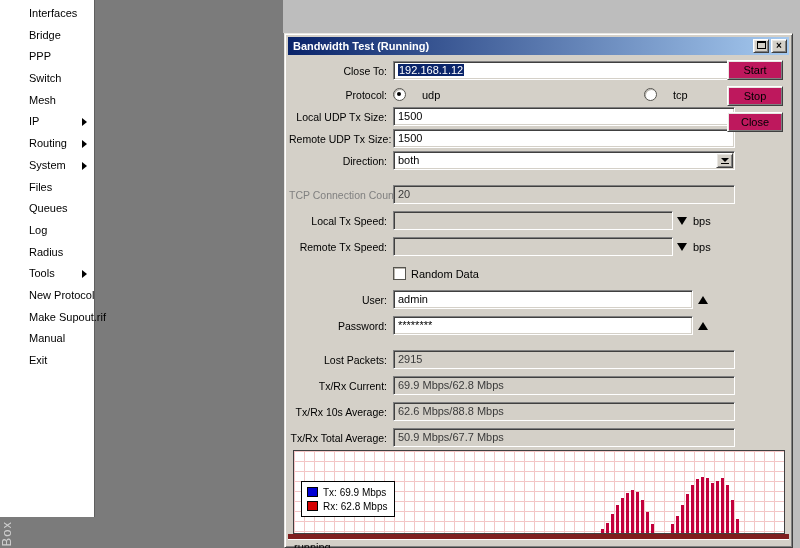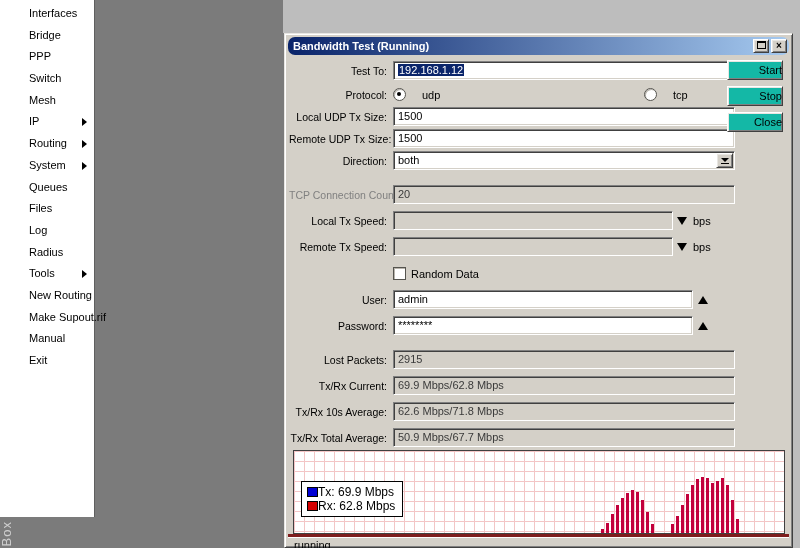--- a/index.html
+++ b/index.html
@@ -16,21 +16,21 @@
   .submenu-arrow{position:absolute;right:7px;top:7px;width:0;height:0;
                  border-left:5px solid #000;border-top:4px solid transparent;border-bottom:4px solid transparent;}
   .watermark{position:absolute;left:-1px;bottom:2px;color:#cfcfcf;font-size:13px;
              writing-mode:vertical-rl;transform:rotate(180deg);letter-spacing:1px;}
   
   .dialog{position:absolute;left:284px;top:33px;width:509px;height:515px;background:#d4d0c8;
           border:1px solid;border-color:#e8e6e2 #404040 #404040 #e8e6e2;
           box-shadow:inset 1px 1px 0 #fff, inset -1px -1px 0 #808080;box-sizing:border-box;}
   .titlebar{position:absolute;left:3px;top:3px;right:3px;height:18px;
             background:linear-gradient(to right,#0a246a,#a6caf0);
-            color:#fff;font-size:11px;font-weight:bold;line-height:18px;padding-left:5px;box-sizing:border-box;border-radius:7px;}
+            color:#fff;font-size:11px;font-weight:bold;line-height:18px;padding-left:5px;box-sizing:border-box;}
   .titlebar-buttons{position:absolute;right:2px;top:2px;display:flex;gap:2px;}
   .tb-btn{width:16px;height:14px;background:#d4d0c8;border:1px solid;border-color:#fff #404040 #404040 #fff;
           box-shadow:inset 1px 1px 0 #e8e6e2, inset -1px -1px 0 #808080;
           font-size:10px;font-weight:bold;color:#000;text-align:center;line-height:12px;padding:0;cursor:default;}
   .rollup-glyph{display:inline-block;width:7px;height:5px;border:1px solid #000;border-top-width:2px;margin-top:1px;}
   
   .row{position:absolute;left:4px;height:19px;display:flex;align-items:center;}
   .lbl{width:104px;flex:none;text-align:right;padding-right:6px;font-size:10.5px;color:#000;
        white-space:nowrap;box-sizing:border-box;}
   .lbl.disabled{color:#808080;}
@@ -55,79 +55,79 @@
   .radio-wrap{display:flex;align-items:center;position:absolute;top:3px;}
   .radio{width:11px;height:11px;border-radius:50%;background:#fff;border:1px solid #55544f;
          box-shadow:inset 1px 1px 0 #b8b4ac;position:relative;flex:none;}
   .radio.checked::after{content:'';position:absolute;left:2.5px;top:2.5px;width:4px;height:4px;border-radius:50%;background:#000;}
   .radio-label{font-size:11px;margin-left:16px;}
   .checkbox{width:11px;height:11px;background:#fff;border:1px solid #55544f;
             box-shadow:inset 1px 1px 0 #b8b4ac;flex:none;}
   .cb-label{font-size:11px;margin-left:5px;}
   
   .buttons-col{position:absolute;top:26px;right:9px;display:flex;flex-direction:column;gap:6px;}
-  .btn{width:56px;height:20px;background:#14b8a6;border:1px solid;border-color:#fff #404040 #404040 #fff;
+  .btn{width:56px;height:20px;background:#be185d;border:1px solid;border-color:#fff #404040 #404040 #fff;
        box-shadow:inset 1px 1px 0 #e8e6e2, inset -1px -1px 0 #808080;
-       font-size:11px;color:#000;text-align:right;line-height:18px;cursor:default;
+       font-size:11px;color:#000;text-align:center;line-height:18px;cursor:default;
        font-family:"Liberation Sans",sans-serif;padding:0;}
   
   .chart{position:absolute;left:8px;top:416px;width:492px;height:84px;background:#fff;
          border:1px solid #404040;box-sizing:border-box;
          background-image:linear-gradient(to right,#f3c6c6 1px,transparent 1px),
                           linear-gradient(to bottom,#f3c6c6 1px,transparent 1px);
          background-size:10px 10px;overflow:hidden;}
   .bars{position:absolute;right:45px;bottom:0;display:flex;align-items:flex-end;gap:2px;}
   .bar{width:3px;background:#c2003c;}
   .legend{position:absolute;left:7px;top:30px;background:#fff;border:1px solid #000;padding:3px 7px 3px 5px;}
-  .legend-row{display:flex;align-items:center;font-size:12px;height:14px;color:#000;white-space:nowrap;}
+  .legend-row{display:flex;align-items:center;gap:5px;font-size:10px;height:14px;color:#000;white-space:nowrap;}
   .swatch{width:11px;height:10px;border:1px solid #000;box-sizing:border-box;flex:none;}
   
   .dialog-status{position:absolute;left:3px;right:3px;top:500px;height:15px;
-                 border-top:3px solid #7f1d1d;box-shadow:inset 0 1px 0 #fff;
+                 border-top:5px solid #7f1d1d;box-shadow:inset 0 1px 0 #fff;
                  font-size:11px;color:#000;padding:2px 0 0 6px;box-sizing:border-box;}
 </style>
 </head>
 <body>
 
 <div class="bg-top"></div>
 <div class="bg-right"></div>
 
 <div class="sidebar">
     <div class="menu-item"><span>Interfaces</span></div>
     <div class="menu-item"><span>Bridge</span></div>
     <div class="menu-item"><span>PPP</span></div>
     <div class="menu-item"><span>Switch</span></div>
     <div class="menu-item"><span>Mesh</span></div>
     <div class="menu-item"><span>IP</span><span class="submenu-arrow"></span></div>
     <div class="menu-item"><span>Routing</span><span class="submenu-arrow"></span></div>
     <div class="menu-item"><span>System</span><span class="submenu-arrow"></span></div>
+    <div class="menu-item"><span>Files</span></div>
     <div class="menu-item"><span>Queues</span></div>
-    <div class="menu-item"><span>Files</span></div>
     <div class="menu-item"><span>Log</span></div>
     <div class="menu-item"><span>Radius</span></div>
     <div class="menu-item"><span>Tools</span><span class="submenu-arrow"></span></div>
-    <div class="menu-item"><span>New Routing</span></div>
+    <div class="menu-item"><span>New Protocol</span></div>
     <div class="menu-item"><span>Make Supout.rif</span></div>
     <div class="menu-item"><span>Manual</span></div>
     <div class="menu-item"><span>Exit</span></div>
   </div>
 <div class="watermark">Box</div>
 
 <div class="dialog">
 
   <div class="titlebar">
     <span>Bandwidth Test (Running)</span>
     <span class="titlebar-buttons">
       <button class="tb-btn"><span class="rollup-glyph"></span></button>
       <button class="tb-btn"><span>×</span></button>
     </span>
   </div>
 
   <div class="row" style="top:27px">
-    <span class="lbl">Test To:</span>
+    <span class="lbl">Close To:</span>
     <div class="field w310">
       <span class="sel">192.168.1.12</span>
     </div>
   </div>
 
   <div class="row" style="top:51px">
     <span class="lbl">Protocol:</span>
     <div style="position:relative;width:310px;height:19px;">
       <span class="radio-wrap" style="left:0">
         <span class="radio checked"></span>
@@ -224,21 +224,21 @@
   <div class="row" style="top:342px">
     <span class="lbl">Tx/Rx Current:</span>
     <div class="field gray w310">
       <span>69.9 Mbps/62.8 Mbps</span>
     </div>
   </div>
 
   <div class="row" style="top:368px">
     <span class="lbl">Tx/Rx 10s Average:</span>
     <div class="field gray w310">
-      <span>62.6 Mbps/71.8 Mbps</span>
+      <span>62.6 Mbps/88.8 Mbps</span>
     </div>
   </div>
 
   <div class="row" style="top:394px">
     <span class="lbl">Tx/Rx Total Average:</span>
     <div class="field gray w310">
       <span>50.9 Mbps/67.7 Mbps</span>
     </div>
   </div>
 

